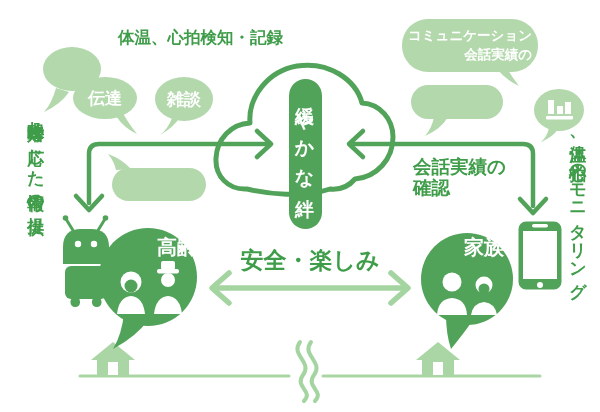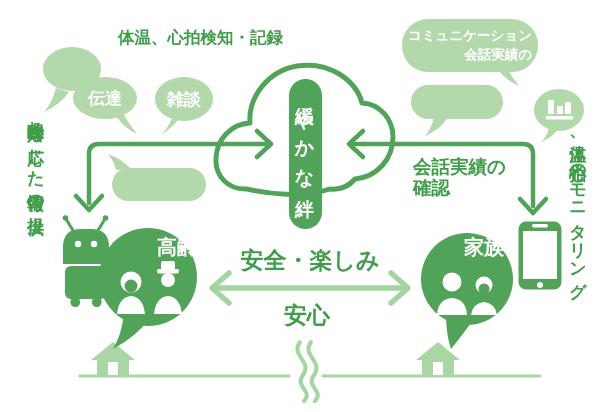--- a/index.html
+++ b/index.html
@@ -161,15 +161,14 @@
   <div class="txt white vtext" style="left:305px;top:92px;font-size:19px;letter-spacing:6.5px;transform:translateX(-50%);">緩やかな絆</div>
 
   <div class="txt vtext" style="left:36px;top:107px;font-size:17px;letter-spacing:1.8px;transform:translateX(-50%);">趣味嗜好に応じた情報の提供</div>
 
   <div class="txt vtext" style="left:578px;top:132px;font-size:17px;letter-spacing:0.5px;transform:translateX(-50%);">体温、心拍のモニタリング</div>
 
   <div class="txt white ctr" style="left:140px;top:247px;font-size:20px;margin-left:47px;">高齢者</div>
   <div class="txt white ctr" style="left:468px;top:247px;font-size:20px;margin-left:16px;">家族</div>
 
   <div class="txt ctr" style="left:310px;top:261px;font-size:23px;">安全・楽しみ</div>
-  <div class="txt ctr" style="left:307px;top:316px;font-size:23px;">安心</div>
 
 </div>
 
 </body></html>

